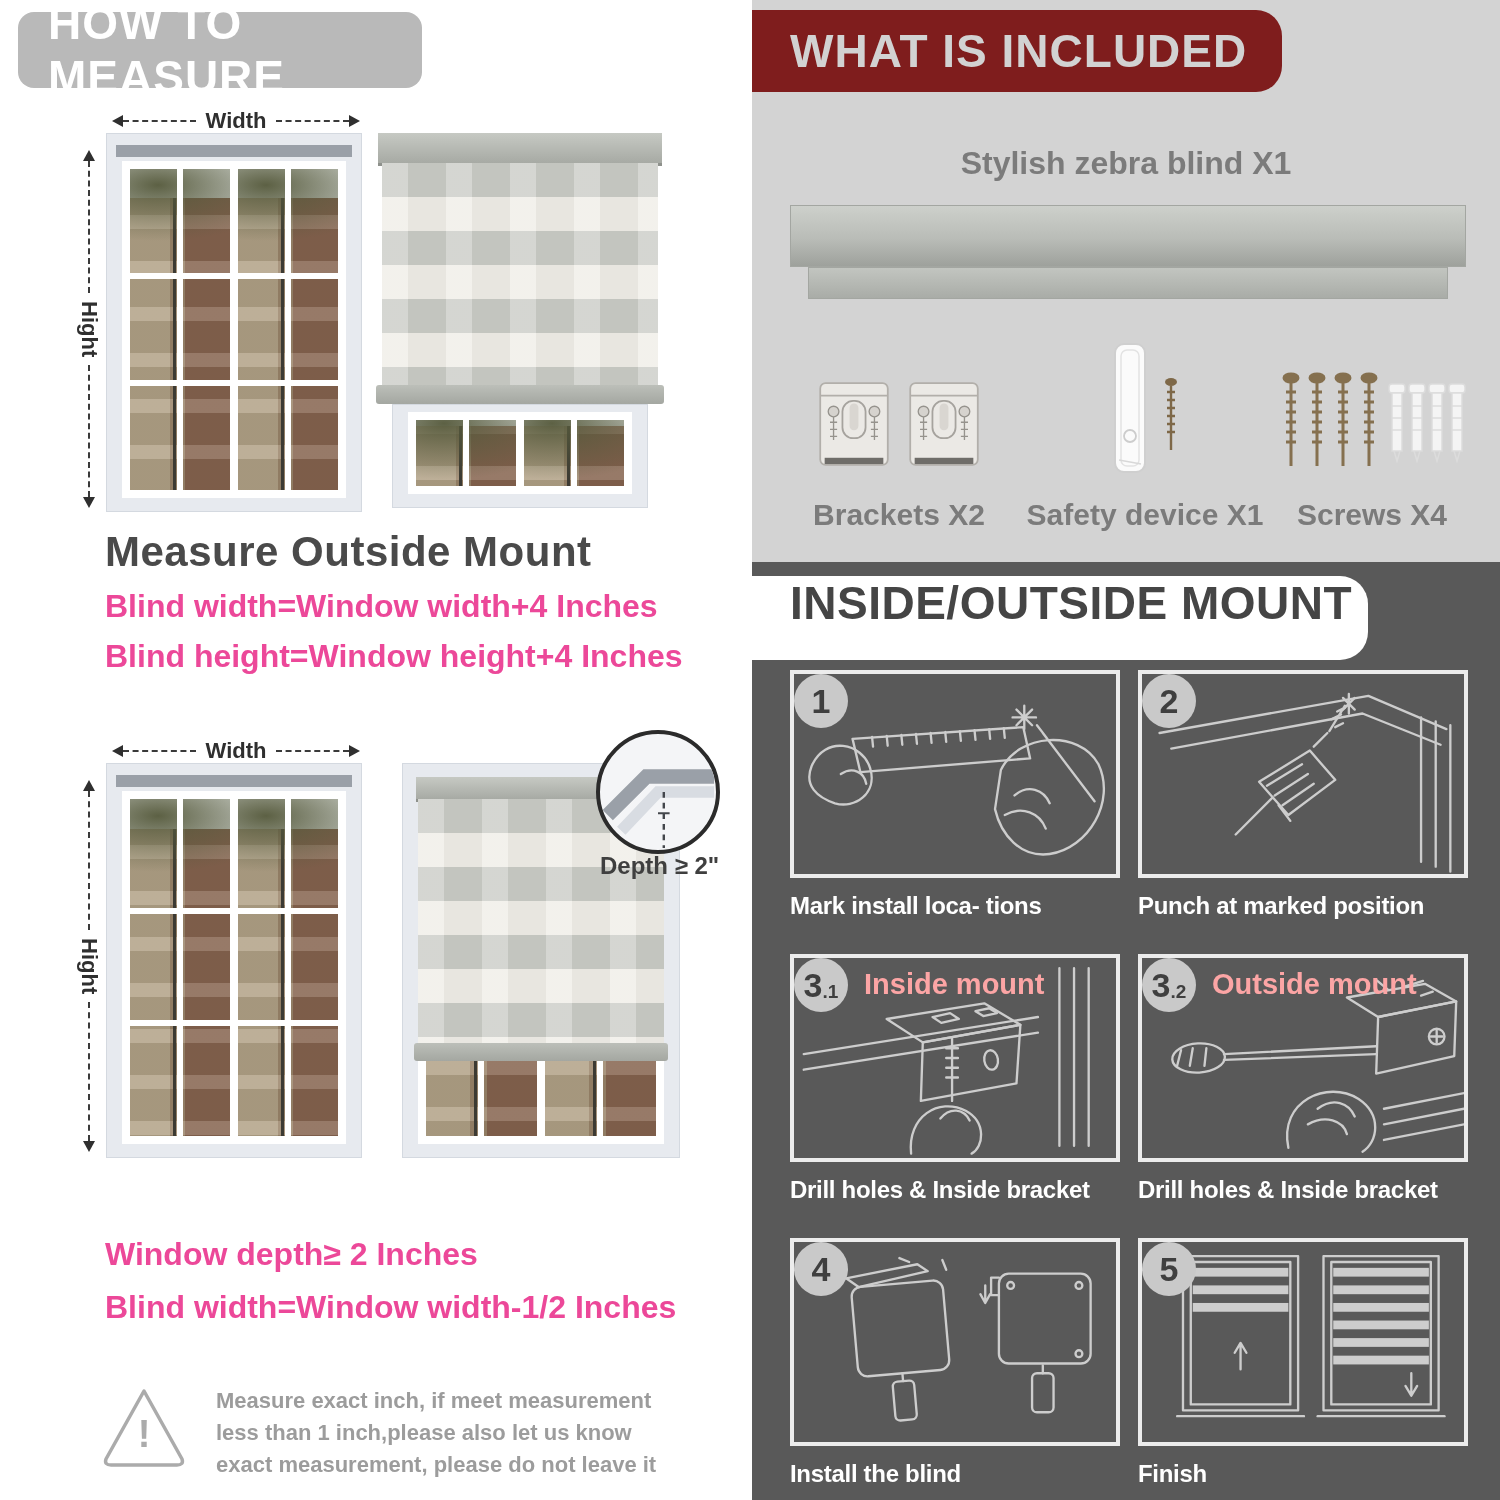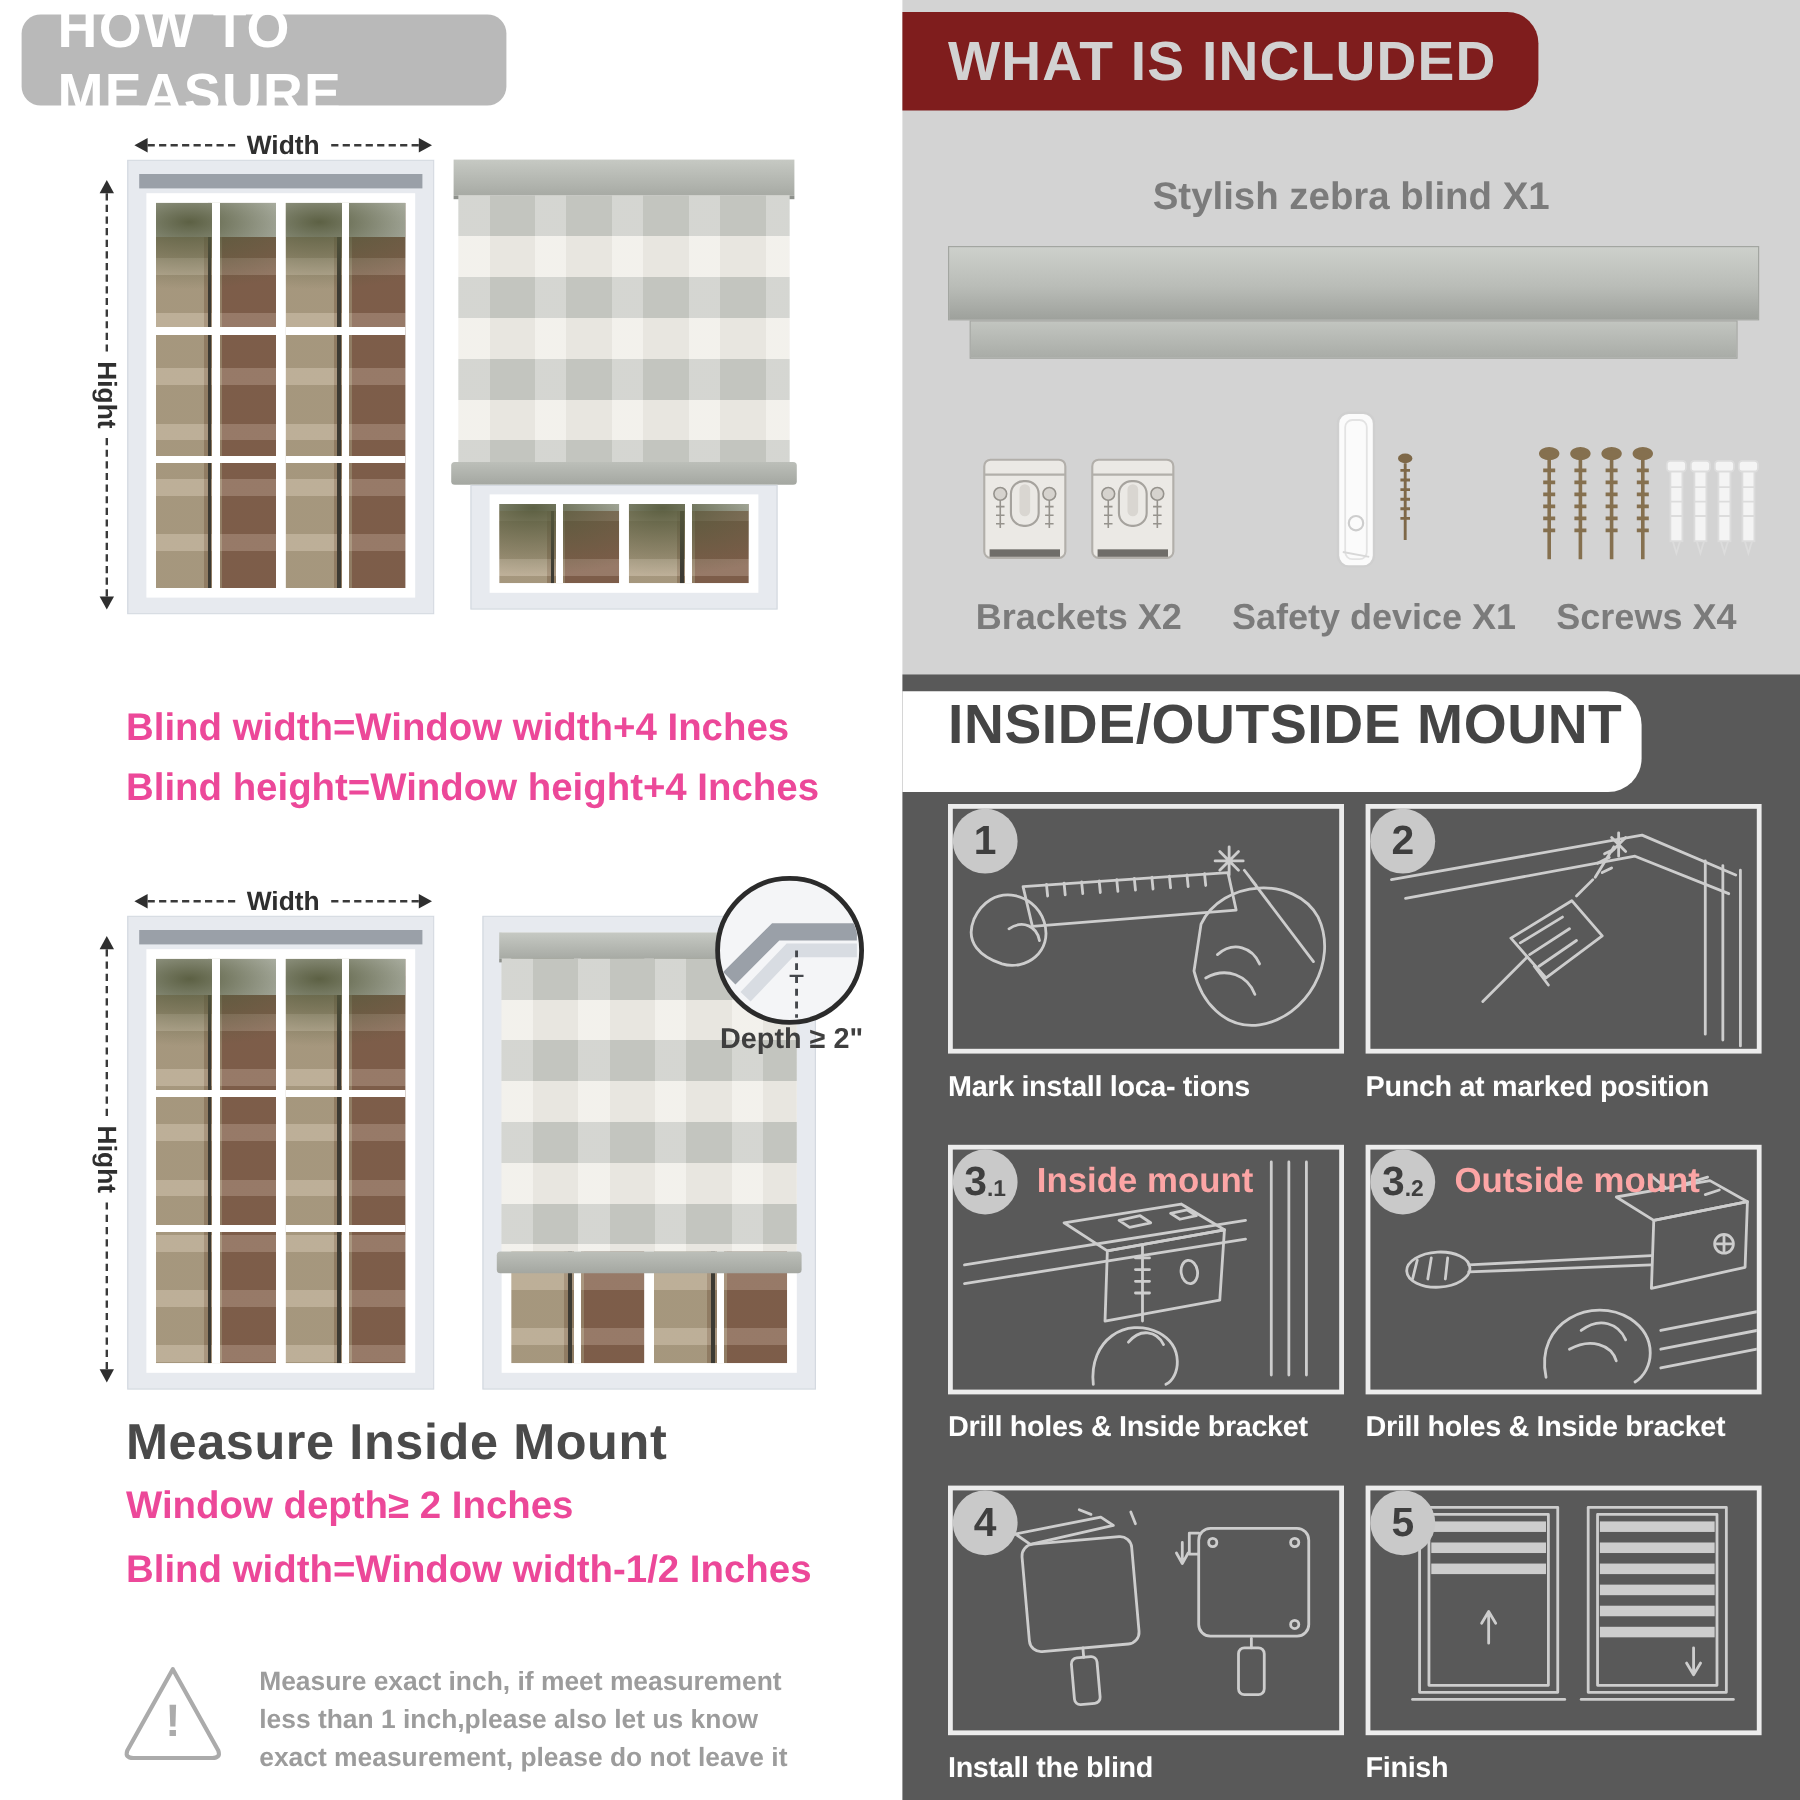--- a/index.html
+++ b/index.html
@@ -141,20 +141,21 @@
               <div class="muntins single"></div>
             </div>
           <div class="door">
               <div class="photo"></div>
               <div class="muntins single"></div>
             </div>
         </div>
       </div>
     </div>
 
+    <div class="h1-dark" style="left:105px;top:528px;">Measure Outside Mount</div>
     <div class="sub-gray" style="left:105px;top:588px;">Blind width=Window width+4 Inches</div>
     <div class="sub-gray" style="left:105px;top:638px;">Blind height=Window height+4 Inches</div>
 
     <div class="h-dim" style="left:112px;top:742px;width:248px;">
       <div class="tri-l"></div>
       <div class="dash"></div>
       <div class="lab">Width</div>
       <div class="dash"></div>
       <div class="tri-r"></div>
     </div>
@@ -199,21 +200,20 @@
     <div class="depth-circle" style="left:596px;top:730px;">
       <svg viewBox="0 0 120 120" width="116" height="116">
         <path d="M8,84 L48,44 L118,44" stroke="#9aa0a8" stroke-width="15" fill="none"></path>
         <path d="M22,100 L60,60 L118,60" stroke="#d8dce2" stroke-width="12" fill="none"></path>
         <path d="M66,60 L66,118" stroke="#44474c" stroke-width="2.5" stroke-dasharray="6,5" fill="none"></path>
         <path d="M60,82 l12,0" stroke="#44474c" stroke-width="2" fill="none"></path>
       </svg>
     </div>
     <div class="depth-label" style="left:600px;top:852px;">Depth ≥ 2"</div>
 
-    <div class="h1-dark" style="left:105px;top:1178px;">Measure Inside Mount</div>
     <div class="sub-gray" style="left:105px;top:1236px;">Window depth≥ 2 Inches</div>
     <div class="sub-gray" style="left:105px;top:1289px;">Blind width=Window width-1/2 Inches</div>
 
     <div class="warn-wrap" style="left:100px;top:1385px;">
       <svg width="88" height="84" viewBox="0 0 88 84">
         <path d="M44,6 L82,74 Q84,80 77,80 L11,80 Q4,80 6,74 Z" fill="none" stroke="#ababab" stroke-width="3.5" stroke-linejoin="round"></path>
         <text x="44" y="62" text-anchor="middle" font-size="38" font-weight="bold" fill="#ababab" font-family="Liberation Sans, sans-serif">!</text>
       </svg>
       <div class="warn-text">Measure exact inch, if meet measurement less than 1 inch,please also let us know exact measurement, please do not leave it</div>
     </div>

